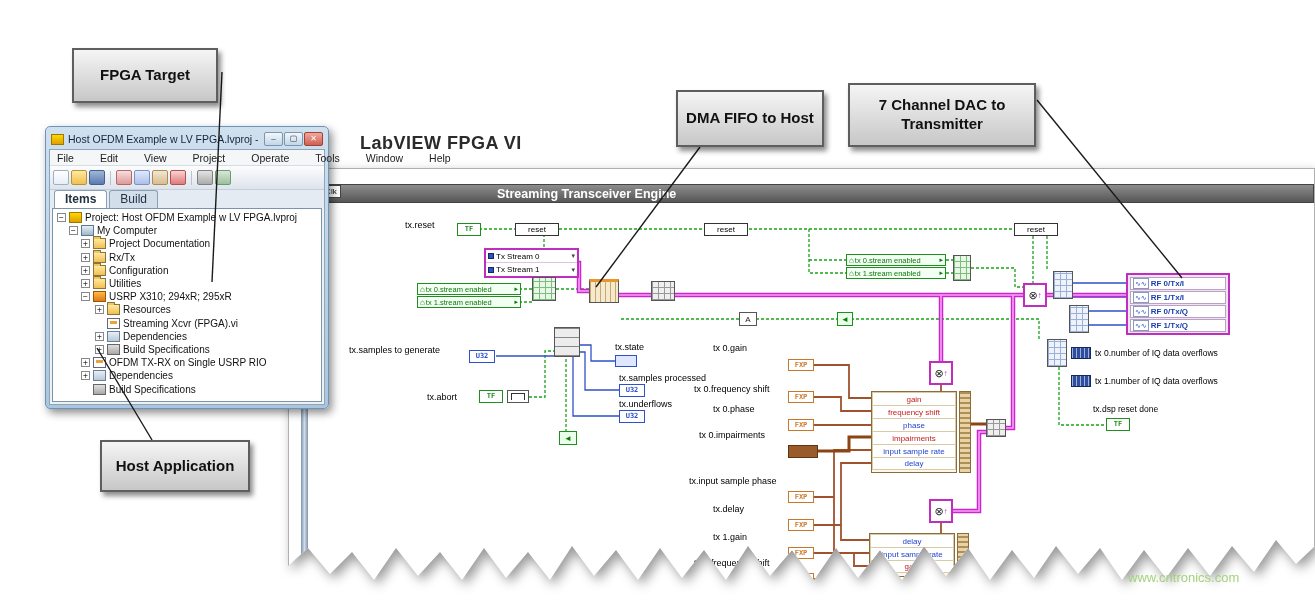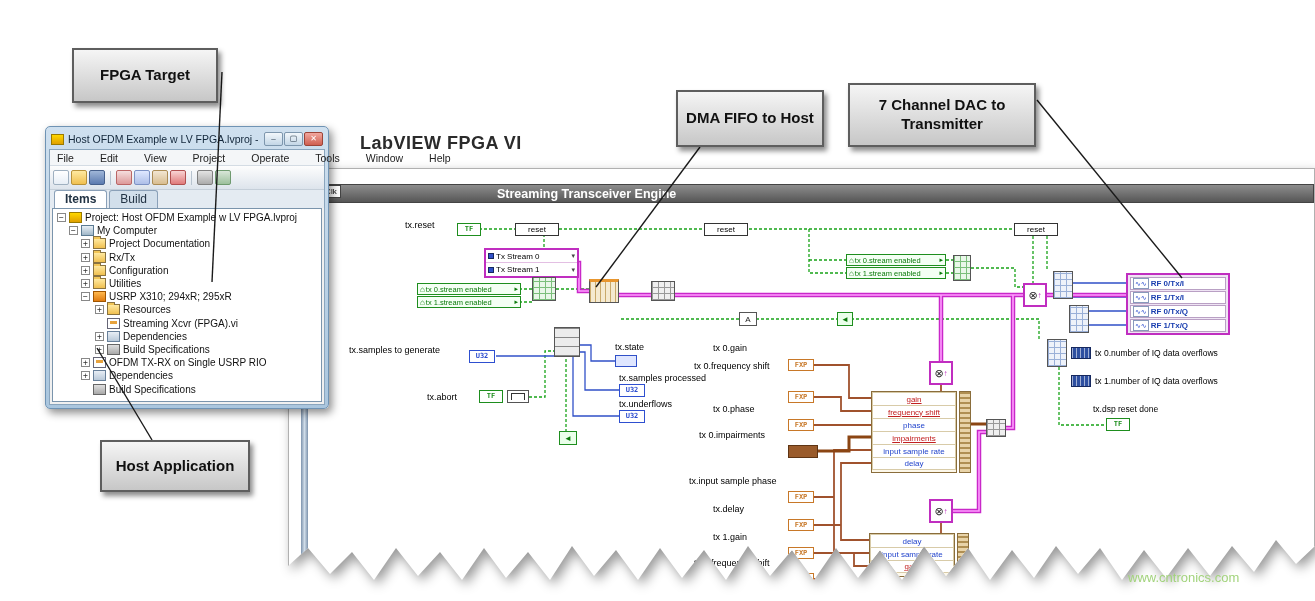--- a/index.html
+++ b/index.html
@@ -93,21 +93,21 @@
   .grid-blue { background-color:#eef2fa; background-image:repeating-linear-gradient(0deg,#9ab0d8 0 1px,transparent 1px 6px),repeating-linear-gradient(90deg,#9ab0d8 0 1px,transparent 1px 6px); }
   .fifowrite { background-color:#f5ead0; border-top:3px solid #e8962e; background-image:repeating-linear-gradient(90deg,#c9a96a 0 1px,transparent 1px 5px); }
   .statebox { background-color:#ececec; background-image:repeating-linear-gradient(0deg,#888 0 1px,transparent 1px 9px); }
   .latch { background:#fff; }
   .latch::before { content:""; display:block; width:12px; height:6px; margin:2px auto 0; border-left:1px solid #333; border-top:1px solid #333; border-right:1px solid #333; }
   .arrbox { position:absolute; z-index:2; width:18px; height:14px; border:1px solid #1e8e1e; background:#eaffea; color:#0a7a0a; font-size:8px; display:flex; align-items:center; justify-content:center; }
   .abox { background:#fff; font-size:8px; display:flex; align-items:center; justify-content:center; color:#222; }
   .cluster { position:absolute; z-index:2; border:1px solid #8a6d3b; background:#fdf8ea; padding:0; }
   .crow { height:13px; display:flex; align-items:center; justify-content:center; font-size:8px; background:#fff; border:1px solid #d8cba8; margin:0; border-bottom:none; }
   .crow:last-child { border-bottom:1px solid #d8cba8; }
-  .crow.red { color:#c22020;text-decoration:underline; } .crow.blue { color:#2244cc; }
+  .crow.red { color:#c22020; } .crow.blue { color:#2244cc; }
   .stripes { position:absolute; z-index:2; border:1px solid #8a6d3b; background:repeating-linear-gradient(0deg,#e8d3a8 0 3px,#b08f52 3px 5px); }
   .mult { position:absolute; z-index:2; width:24px; height:24px; border:2px solid #c02ec0; background:#fff; display:flex; align-items:center; justify-content:center; font-size:11px; color:#222; gap:0; }
   .mult .up { font-size:8px; color:#c02ec0; }
   .rfbox { position:absolute; z-index:2; border:2px solid #c02ec0; background:#efe4f4; padding:2px; }
   .rfrow { height:13px; display:flex; align-items:center; gap:2px; background:#fff; border:1px solid #b9a0c4; margin-bottom:1px; padding:0 2px; }
   .rfrow:last-child { margin-bottom:0; }
   .wave { font-size:7px; color:#2244cc; border:1px solid #8899bb; background:#fff; padding:0 1px; line-height:9px; }
   .rflabel { font-size:8px; font-weight:bold; color:#1a3fb0; white-space:nowrap; }
 </style>
 </head>
@@ -245,21 +245,21 @@
       <div class="lv-label r" style="left:138px;top:222px;width:48px">tx.abort</div>
       <div class="term tf" style="left:190px;top:221px;width:24px;height:13px">TF</div>
       <div class="gnode latch" style="left:218px;top:221px;width:22px;height:13px"></div>
       <div class="arrbox" style="left:270px;top:262px">◄</div>
 
       <div class="gnode abox" style="left:450px;top:143px;width:18px;height:14px">A</div>
       <div class="arrbox" style="left:548px;top:143px;width:16px">◄</div>
 
       <div class="lv-label r" style="left:424px;top:173px;width:72px">tx 0.gain</div>
       <div class="term fxp" style="left:499px;top:190px;width:26px;height:12px">FXP</div>
-      <div class="lv-label r" style="left:405px;top:191px;width:91px">tx 0.frequency shift</div>
+      <div class="lv-label r" style="left:405px;top:214px;width:91px">tx 0.frequency shift</div>
       <div class="term fxp" style="left:499px;top:222px;width:26px;height:12px">FXP</div>
       <div class="lv-label r" style="left:424px;top:234px;width:72px">tx 0.phase</div>
       <div class="term fxp" style="left:499px;top:250px;width:26px;height:12px">FXP</div>
       <div class="lv-label r" style="left:410px;top:260px;width:86px">tx 0.impairments</div>
       <div class="term imp" style="left:499px;top:276px;width:30px;height:13px"></div>
       <div class="lv-label r" style="left:400px;top:306px;width:96px">tx.input sample phase</div>
       <div class="term fxp" style="left:499px;top:322px;width:26px;height:12px">FXP</div>
       <div class="lv-label r" style="left:424px;top:334px;width:72px">tx.delay</div>
       <div class="term fxp" style="left:499px;top:350px;width:26px;height:12px">FXP</div>
       <div class="lv-label r" style="left:424px;top:362px;width:72px">tx 1.gain</div>

